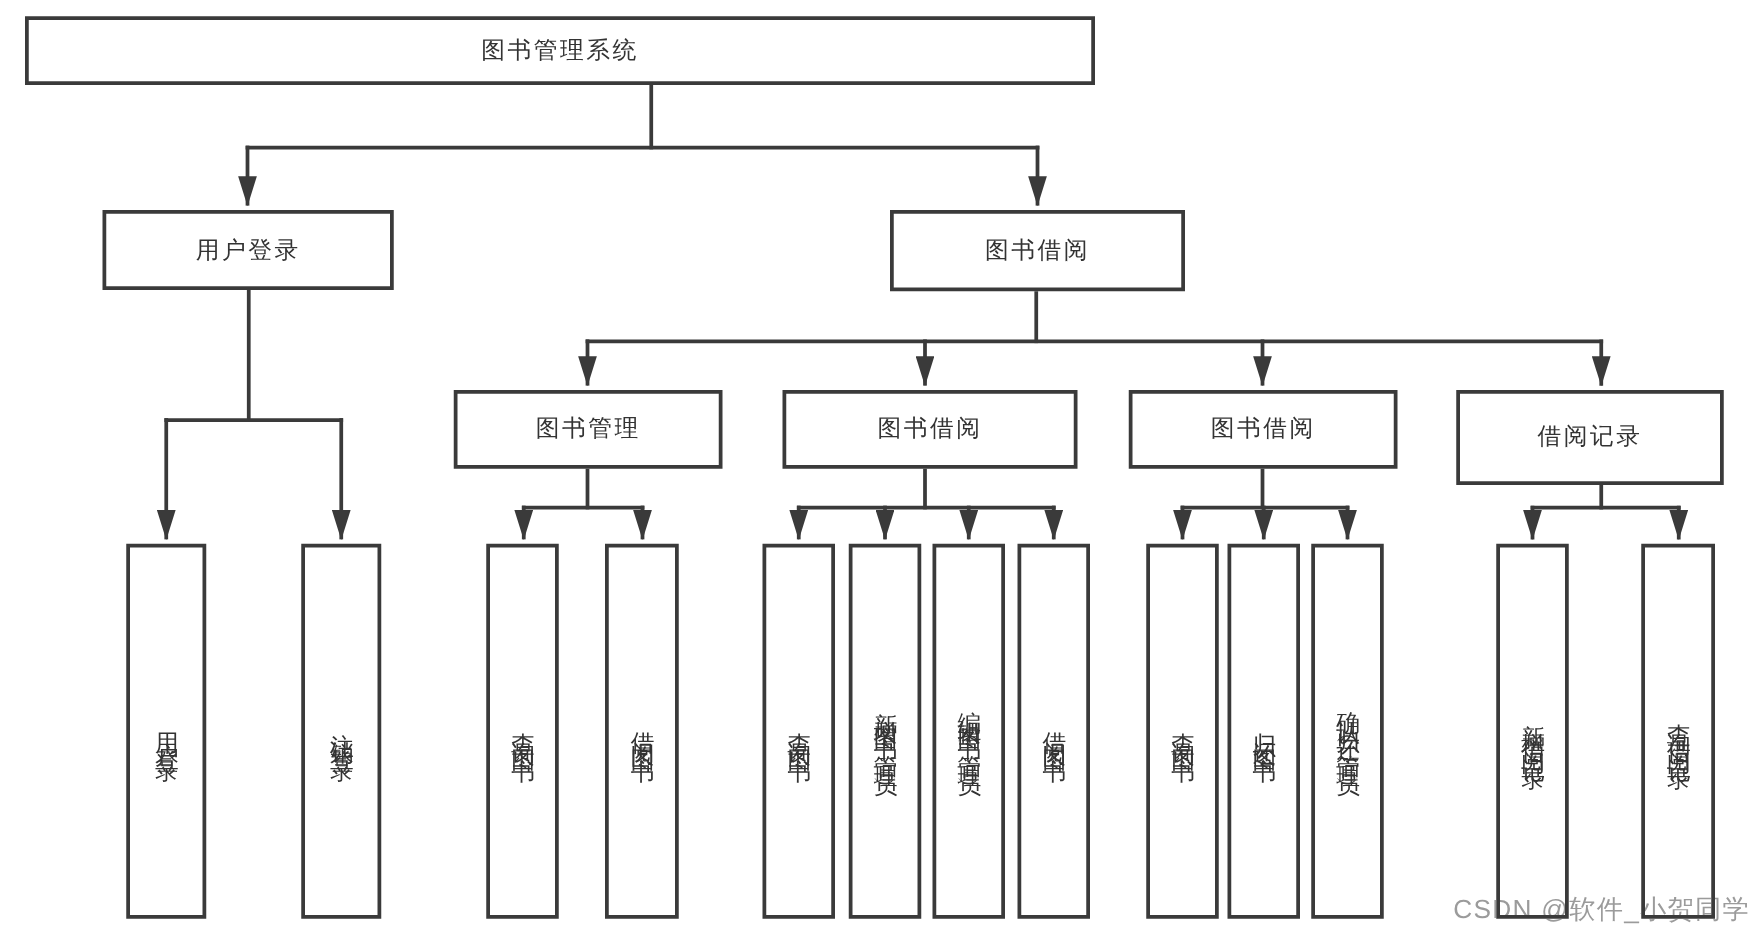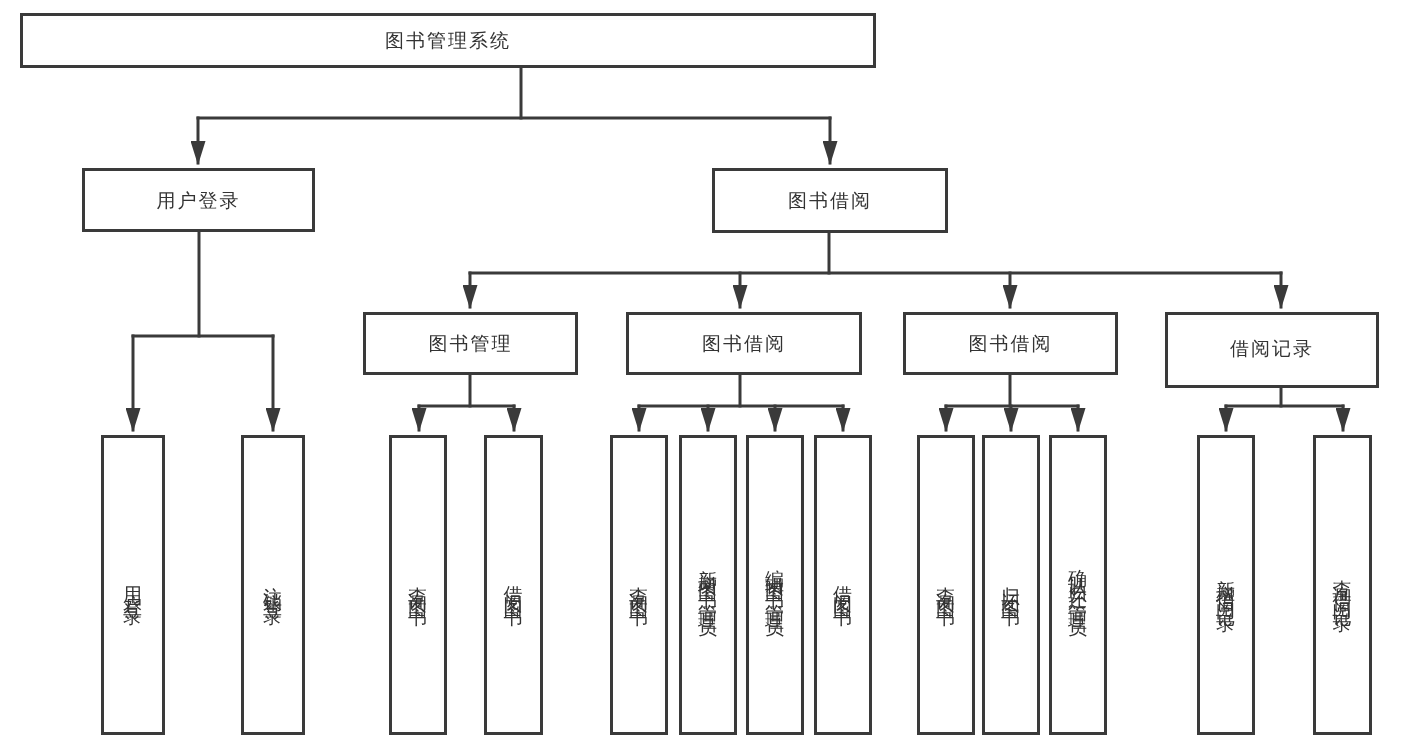--- a/index.html
+++ b/index.html
@@ -144,14 +144,15 @@
   <div class="node leaf" style="left:746px;top:435px;width:58px;height:300px;">编辑图书（管理员）</div>
   <div class="node leaf" style="left:814px;top:435px;width:58px;height:300px;">借阅图书</div>
 
   <div class="node leaf" style="left:917px;top:435px;width:58px;height:300px;">查询图书</div>
   <div class="node leaf" style="left:982px;top:435px;width:58px;height:300px;">归还图书</div>
   <div class="node leaf" style="left:1049px;top:435px;width:58px;height:300px;">确认归还（管理员）</div>
 
   <div class="node leaf" style="left:1197px;top:435px;width:58px;height:300px;">新增借阅记录</div>
   <div class="node leaf" style="left:1313px;top:435px;width:59px;height:300px;">查询借阅记录</div>
 
+  <div class="watermark">CSDN @软件_小贺同学</div>
 
 </div>
 
 </body></html>

